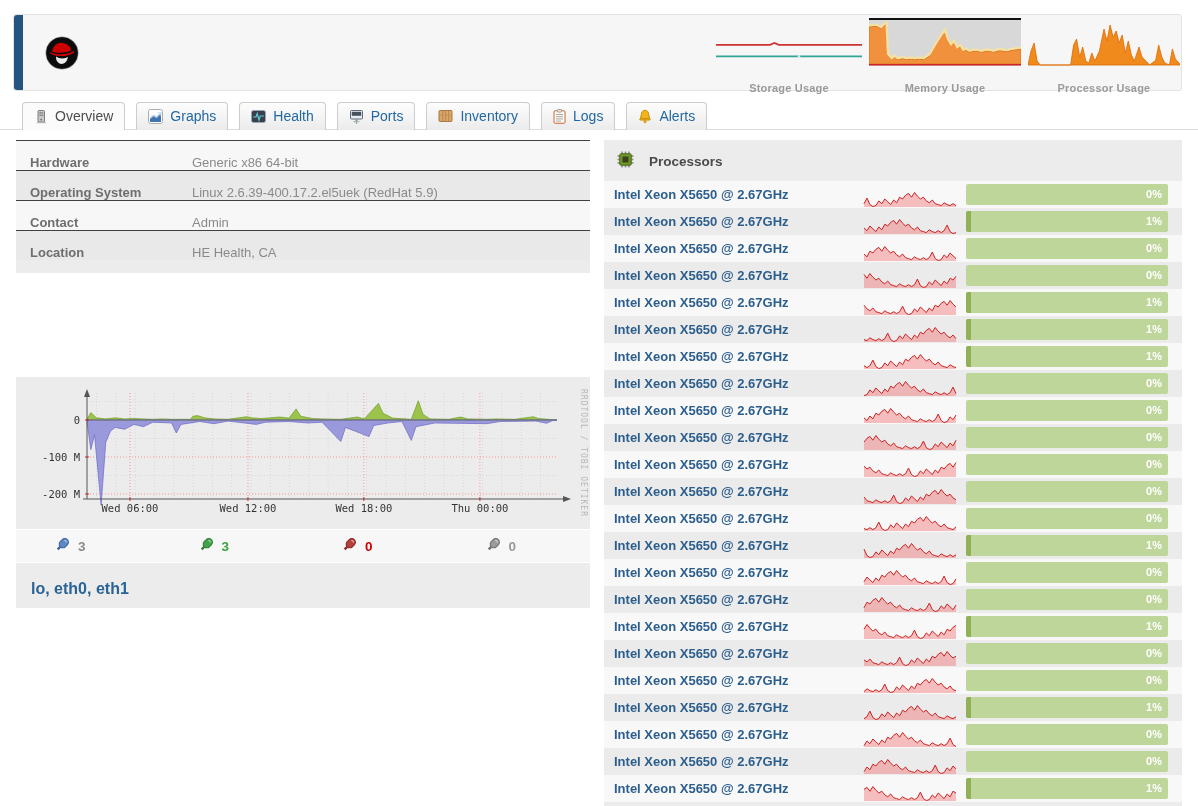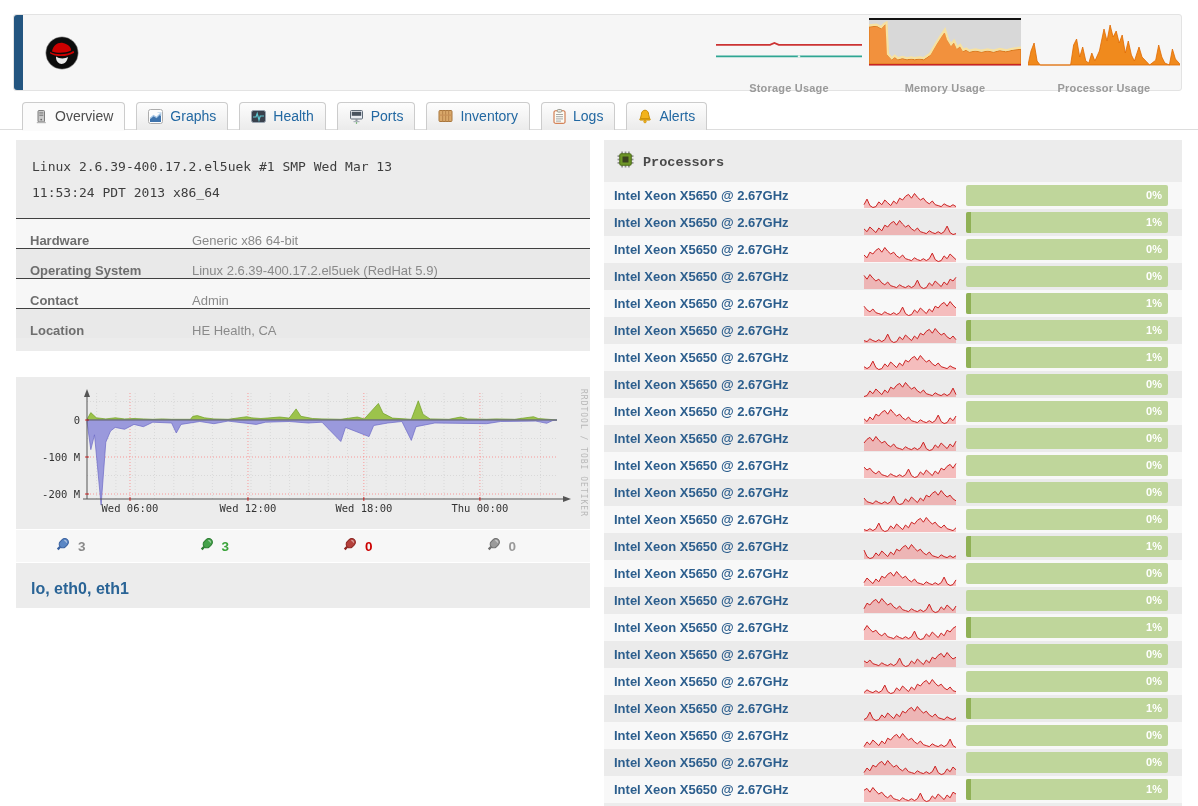--- a/index.html
+++ b/index.html
@@ -65,21 +65,21 @@
     border-top:1px solid #fff;border-bottom:1px solid #fff;
     display:flex;align-items:center;
   }
   .port-cell{flex:1;display:flex;align-items:center;gap:7px;padding-left:38px;cursor:pointer;}
   .port-count{font-size:13.5px;font-weight:bold;}
   .interfaces{
     position:absolute;left:15px;top:203px;
     font-size:16px;font-weight:bold;color:#2a6496;cursor:pointer;
   }
   
-  .proc-header{display:flex;align-items:center;gap:9px;padding:11px 0 9px 13px;font-family:Liberation Mono, monospace;}
+  .proc-header{display:flex;align-items:center;gap:15px;padding:11px 0 9px 13px;}
   .proc-title{font-size:13.5px;font-weight:bold;color:#4a4a4a;}
   .proc-row{display:flex;align-items:center;height:27px;cursor:pointer;}
   .proc-row:nth-child(odd){background:#f8f8f8;}
   .proc-row:nth-child(even){background:#ebebeb;}
   .proc-name{
     margin-left:10px;width:248px;flex-shrink:0;
     font-size:13px;font-weight:bold;color:#2c5e8d;white-space:nowrap;
   }
   .proc-spark{width:96px;height:20px;flex-shrink:0;margin-top:6px;}
   .usage-bar{
@@ -211,21 +211,20 @@
             <rect x="1.6" y="9.6" width="10.8" height="1.6" rx="0.8" fill="#e0a213" stroke="#c98d07" stroke-width="0.6"></rect>
             <circle cx="7" cy="12.6" r="1.3" fill="#f3b31b" stroke="#c98d07" stroke-width="0.6"></circle>
           </svg>
         </span>
         <span>Alerts</span>
       </div>
     </div>
 </div>
 
 <div class="panel" id="panel-sys">
-  <div class="kernel">Linux 2.6.39-400.17.2.el5uek #1 SMP Wed Mar 13 11:53:24 PDT 2013 x86_64</div>
   <div id="info-rows">
       <div class="info-row">
         <div class="info-label">Hardware</div>
         <div class="info-value">Generic x86 64-bit</div>
       </div>
       <div class="info-row">
         <div class="info-label">Operating System</div>
         <div class="info-value">Linux 2.6.39-400.17.2.el5uek (RedHat 5.9)</div>
       </div>
       <div class="info-row">

